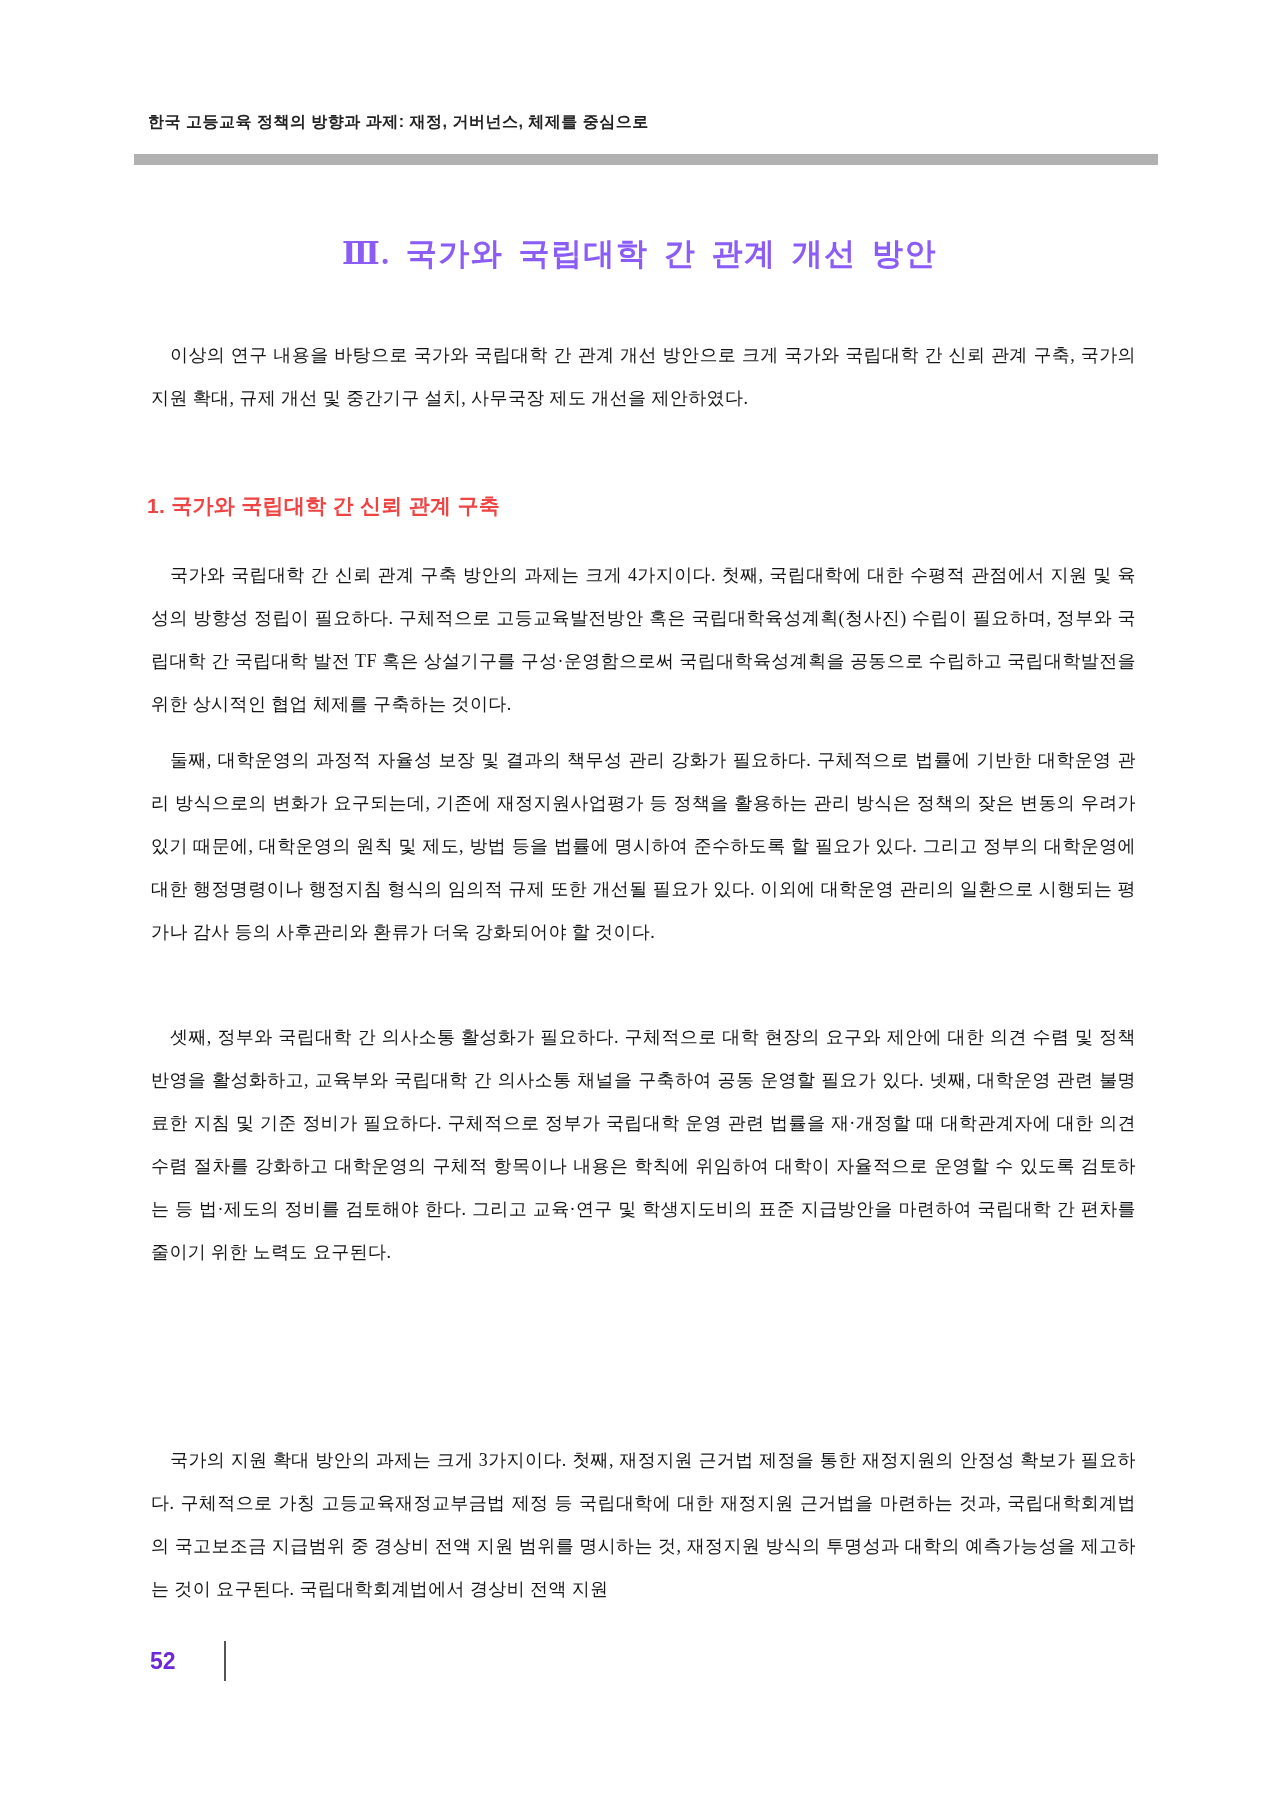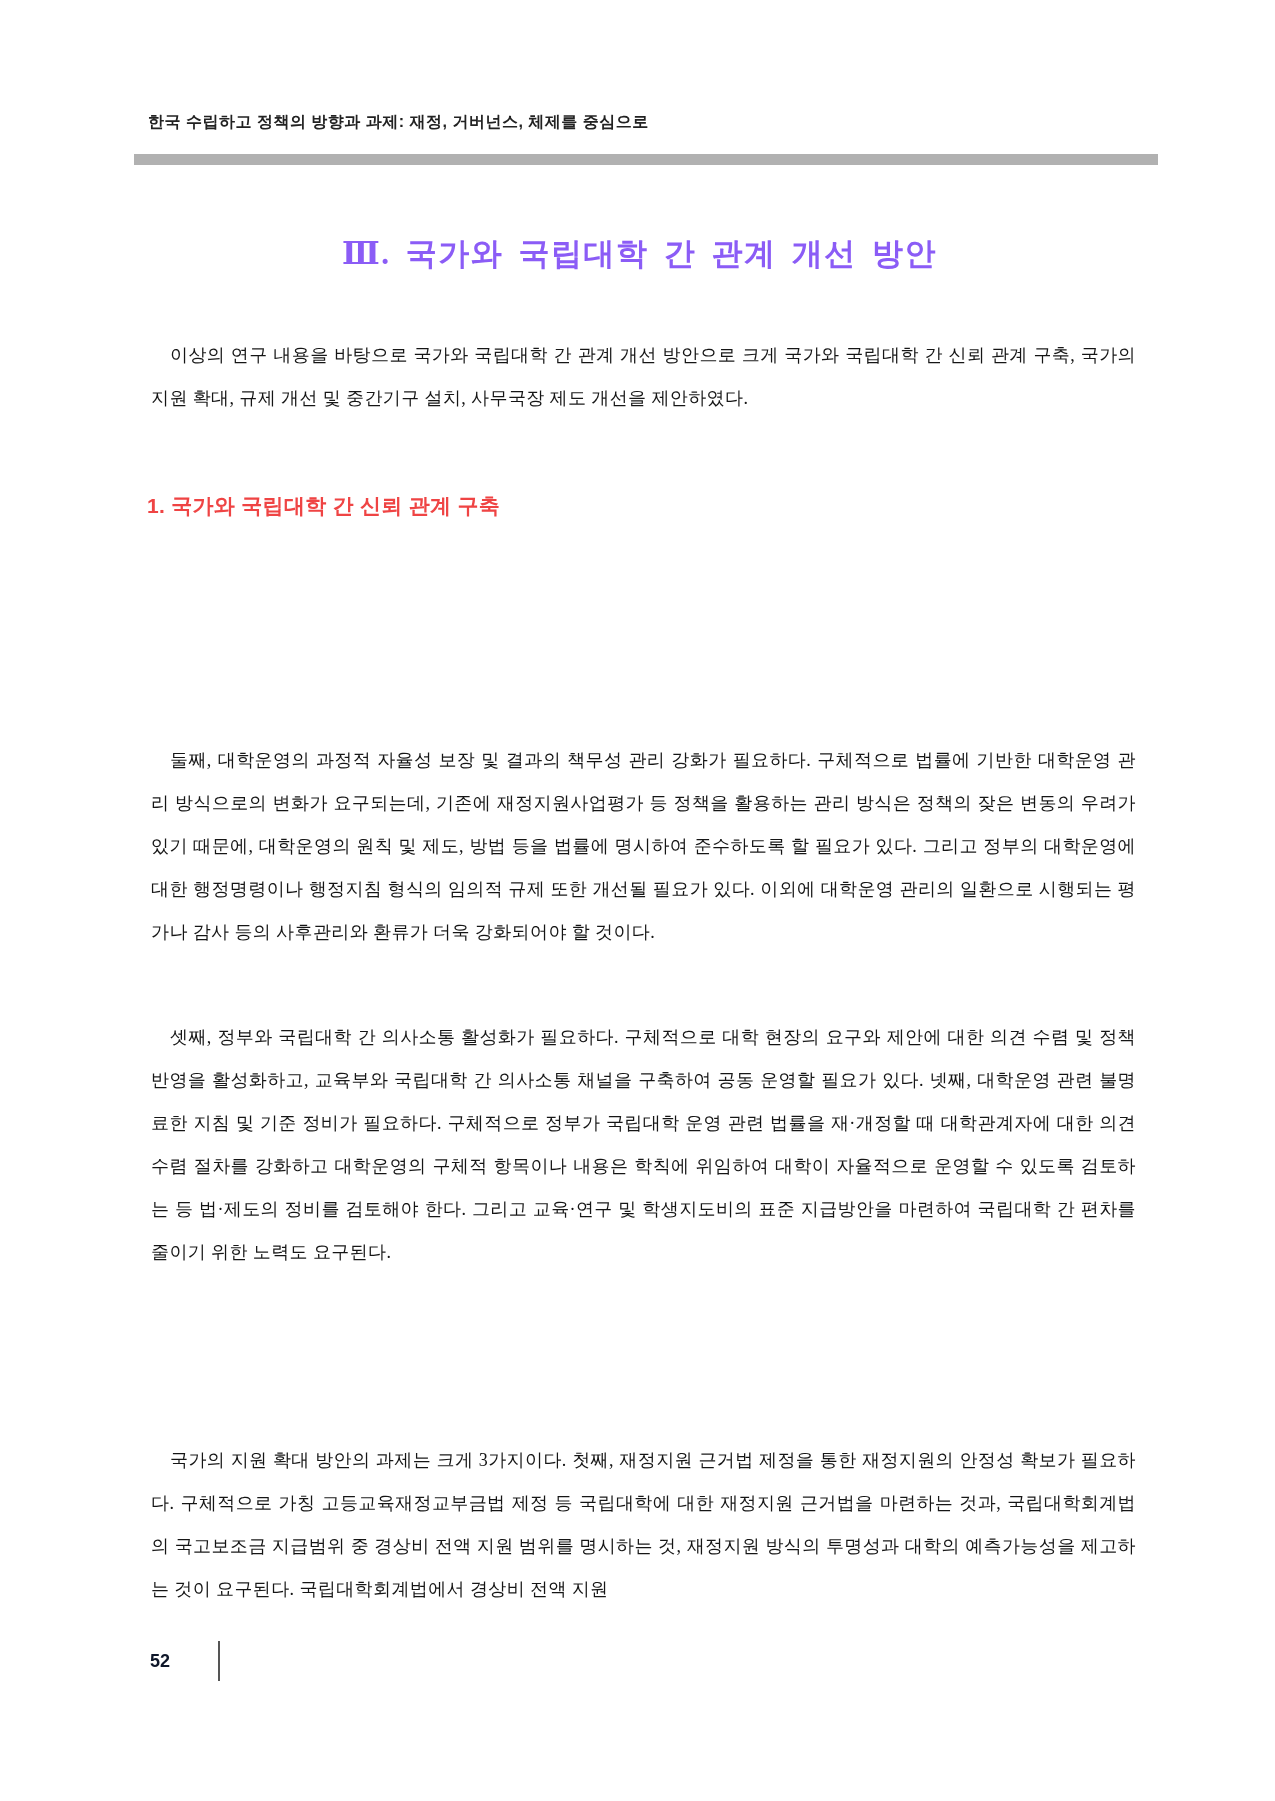--- a/index.html
+++ b/index.html
@@ -79,46 +79,47 @@
   .footer {
     position: absolute;
     left: 150px;
     top: 1640px;
     height: 42px;
     display: flex;
     align-items: center;
   }
   .page-number {
     font-family: "Liberation Sans", "DejaVu Sans", sans-serif;
-    font-size: 18px;
+    font-size: 23px;
     font-weight: bold;
-    color: #0f172a;
+    color: #6d28d9;
   }
   .footer-divider {
     width: 2px;
     height: 40px;
     background: #555555;
     margin-left: 48px;
   }
 </style>
 </head>
 <body>
 
 <div class="page">
 
-  <div class="running-header">한국 수립하고 정책의 방향과 과제: 재정, 거버넌스, 체제를 중심으로</div>
+  <div class="running-header">한국 고등교육 정책의 방향과 과제: 재정, 거버넌스, 체제를 중심으로</div>
 
   <div class="header-rule"></div>
 
   <h1 class="chapter-title">Ⅲ. 국가와 국립대학 간 관계 개선 방안</h1>
 
   <p class="body-par par-intro">이상의 연구 내용을 바탕으로 국가와 국립대학 간 관계 개선 방안으로 크게 국가와 국립대학 간 신뢰 관계 구축, 국가의 지원 확대, 규제 개선 및 중간기구 설치, 사무국장 제도 개선을 제안하였다.</p>
 
   <h2 class="section-heading heading-1">1. 국가와 국립대학 간 신뢰 관계 구축</h2>
 
+  <p class="body-par par-s1-1">국가와 국립대학 간 신뢰 관계 구축 방안의 과제는 크게 4가지이다. 첫째, 국립대학에 대한 수평적 관점에서 지원 및 육성의 방향성 정립이 필요하다. 구체적으로 고등교육발전방안 혹은 국립대학육성계획(청사진) 수립이 필요하며, 정부와 국립대학 간 국립대학 발전 TF 혹은 상설기구를 구성·운영함으로써 국립대학육성계획을 공동으로 수립하고 국립대학발전을 위한 상시적인 협업 체제를 구축하는 것이다.</p>
 
   <p class="body-par par-s1-3">셋째, 정부와 국립대학 간 의사소통 활성화가 필요하다. 구체적으로 대학 현장의 요구와 제안에 대한 의견 수렴 및 정책 반영을 활성화하고, 교육부와 국립대학 간 의사소통 채널을 구축하여 공동 운영할 필요가 있다. 넷째, 대학운영 관련 불명료한 지침 및 기준 정비가 필요하다. 구체적으로 정부가 국립대학 운영 관련 법률을 재·개정할 때 대학관계자에 대한 의견수렴 절차를 강화하고 대학운영의 구체적 항목이나 내용은 학칙에 위임하여 대학이 자율적으로 운영할 수 있도록 검토하는 등 법·제도의 정비를 검토해야 한다. 그리고 교육·연구 및 학생지도비의 표준 지급방안을 마련하여 국립대학 간 편차를 줄이기 위한 노력도 요구된다.</p>
 
   <p class="body-par par-s1-2">둘째, 대학운영의 과정적 자율성 보장 및 결과의 책무성 관리 강화가 필요하다. 구체적으로 법률에 기반한 대학운영 관리 방식으로의 변화가 요구되는데, 기존에 재정지원사업평가 등 정책을 활용하는 관리 방식은 정책의 잦은 변동의 우려가 있기 때문에, 대학운영의 원칙 및 제도, 방법 등을 법률에 명시하여 준수하도록 할 필요가 있다. 그리고 정부의 대학운영에 대한 행정명령이나 행정지침 형식의 임의적 규제 또한 개선될 필요가 있다. 이외에 대학운영 관리의 일환으로 시행되는 평가나 감사 등의 사후관리와 환류가 더욱 강화되어야 할 것이다.</p>
 
 
   <p class="body-par par-s2-1">국가의 지원 확대 방안의 과제는 크게 3가지이다. 첫째, 재정지원 근거법 제정을 통한 재정지원의 안정성 확보가 필요하다. 구체적으로 가칭 고등교육재정교부금법 제정 등 국립대학에 대한 재정지원 근거법을 마련하는 것과, 국립대학회계법의 국고보조금 지급범위 중 경상비 전액 지원 범위를 명시하는 것, 재정지원 방식의 투명성과 대학의 예측가능성을 제고하는 것이 요구된다. 국립대학회계법에서 경상비 전액 지원</p>
 
   <div class="footer">
     <span class="page-number">52</span>

